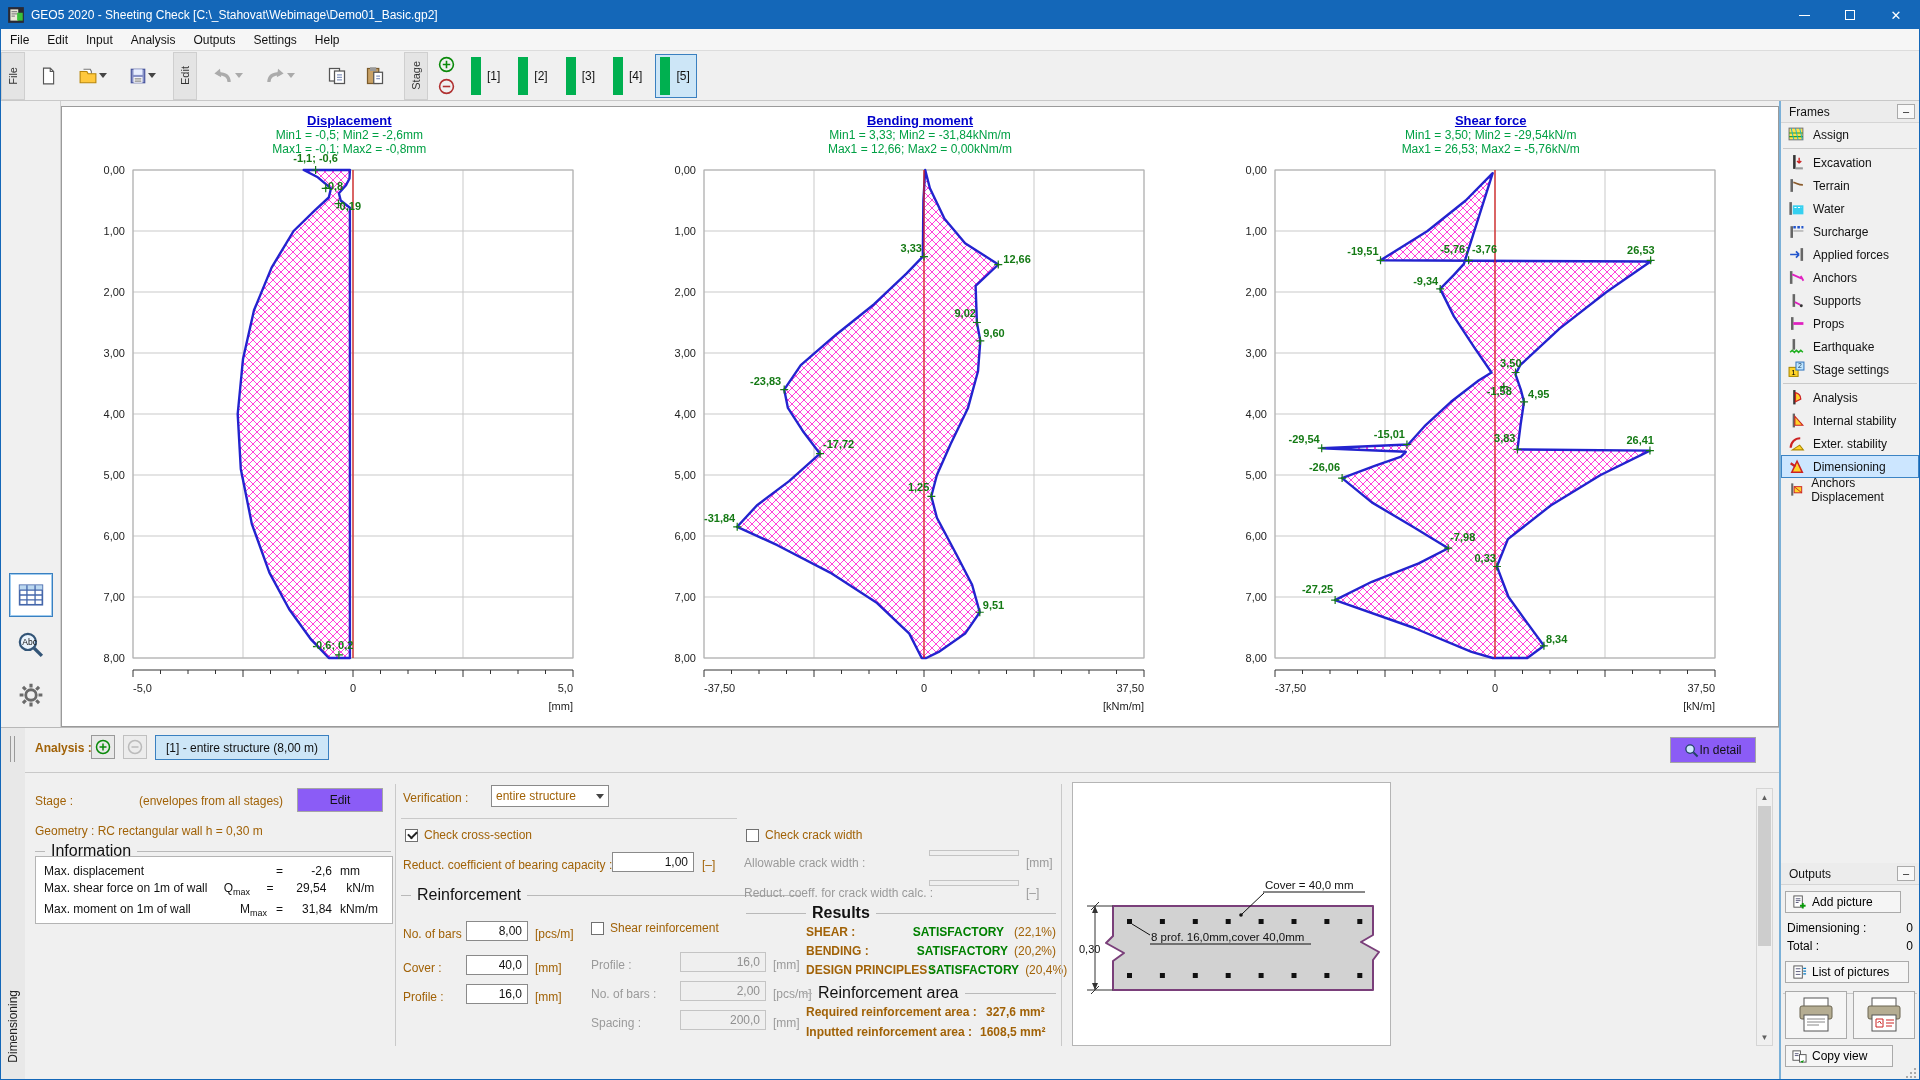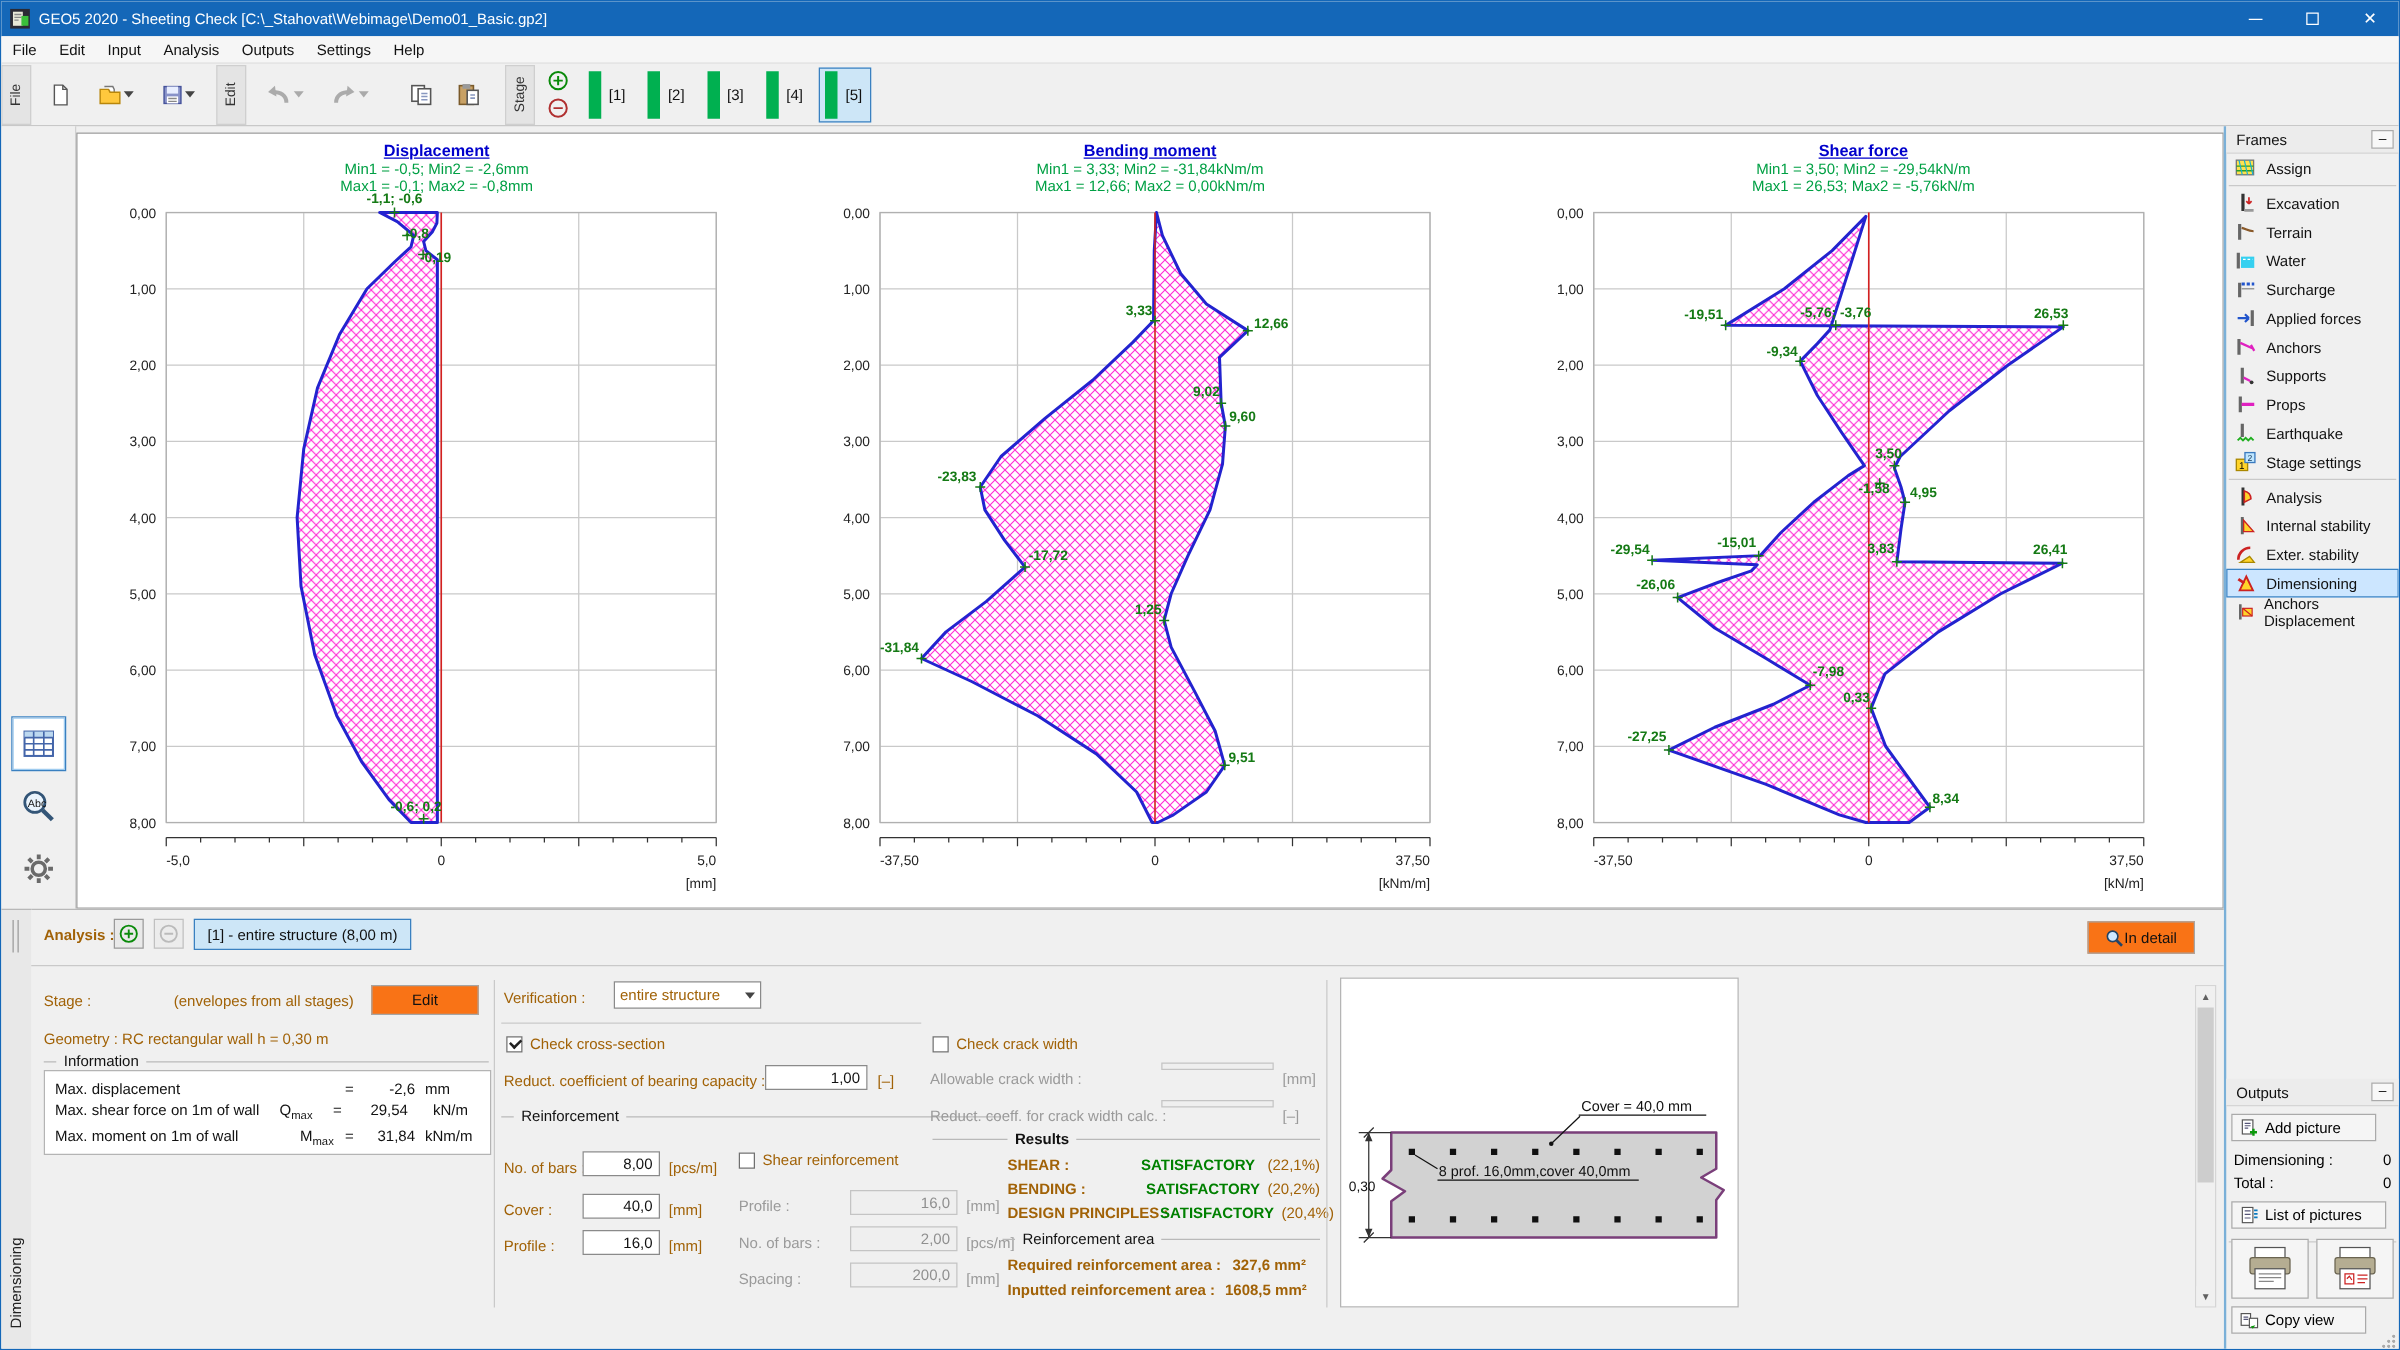--- a/index.html
+++ b/index.html
@@ -50,30 +50,30 @@
   .outrow .v{margin-left:auto;}
   .printbtn{position:absolute;width:62px;height:48px;border:1px solid #aaa;background:#f5f5f5;display:flex;align-items:center;justify-content:center;}
   
   .bottom-panel{position:absolute;left:24px;top:726px;right:140px;bottom:0;background:#f0f0f0;border-top:1px solid #b8b8b8;font-size:12px;}
   .dim-strip{position:absolute;left:0;top:726px;width:24px;bottom:0;background:#e8e8e8;border-top:1px solid #b8b8b8;}
   .lbl{font-size:12px;color:#a16207;white-space:nowrap;}
   .lbl.b{font-weight:bold;}
   .lbl.dis{color:#9a9a9a;}
   .field{border:1px solid #8a8a8a;background:#fff;font-size:12px;text-align:right;padding:2px 5px;color:#111;}
   .field.dis{background:#efefef;border-color:#c4c4c4;color:#8f8f8f;}
-  .btn{border:1px solid #a5a5a5;background:#f97316;font-size:12px;display:flex;align-items:center;justify-content:center;gap:0;color:#111;}
+  .btn{border:1px solid #a5a5a5;background:#8b5cf6;font-size:12px;display:flex;align-items:center;justify-content:center;gap:0;color:#111;}
   .sqbtn{width:24px;height:24px;border:1px solid #9a9a9a;background:#e9e9e9;display:flex;align-items:center;justify-content:center;}
   .sqbtn.dis{opacity:.55;}
   .tab-sel{border:1px solid #3a80c0;background:#cde6f7;display:flex;align-items:center;padding:0 10px;font-size:12px;color:#111;}
   .cbrow{display:flex;align-items:center;gap:6px;}
   .cbbox{width:13px;height:13px;border:1px solid #707070;background:#fff;position:relative;flex:none;}
   .cbbox.on:after{content:"";position:absolute;left:2px;top:1px;width:7px;height:4px;border-left:2px solid #222;border-bottom:2px solid #222;transform:rotate(-45deg);}
   .grp{display:flex;align-items:center;gap:6px;}
   .grp .ln{height:1px;background:#b9b9b9;}
-  .grp .t{font-size:12px;color:#111;white-space:nowrap;}
+  .grp .t{font-size:16px;color:#111;white-space:nowrap;}
   .vline{width:1px;background:#c9c9c9;}
   .hline{height:1px;background:#c9c9c9;}
   .sat{color:#008000;font-weight:bold;font-size:12px;}
   .picbox{border:1px solid #b5b5b5;background:#fff;}
   
   .sbar{position:absolute;width:17px;background:#f0f0f0;border:1px solid #d5d5d5;}
   .sbar .arr{position:absolute;left:0;width:15px;height:16px;background:#f0f0f0;color:#606060;font-size:8px;display:flex;align-items:center;justify-content:center;}
   .sbar .thumb{position:absolute;left:1px;width:13px;background:#cdcdcd;}
   .gripdots{position:absolute;right:2px;bottom:2px;width:12px;height:12px;
     background:radial-gradient(circle at 2px 10px,#aaa 1px,transparent 1.5px),radial-gradient(circle at 6px 6px,#aaa 1px,transparent 1.5px),radial-gradient(circle at 10px 2px,#aaa 1px,transparent 1.5px),radial-gradient(circle at 6px 10px,#aaa 1px,transparent 1.5px),radial-gradient(circle at 10px 6px,#aaa 1px,transparent 1.5px),radial-gradient(circle at 10px 10px,#aaa 1px,transparent 1.5px);}

